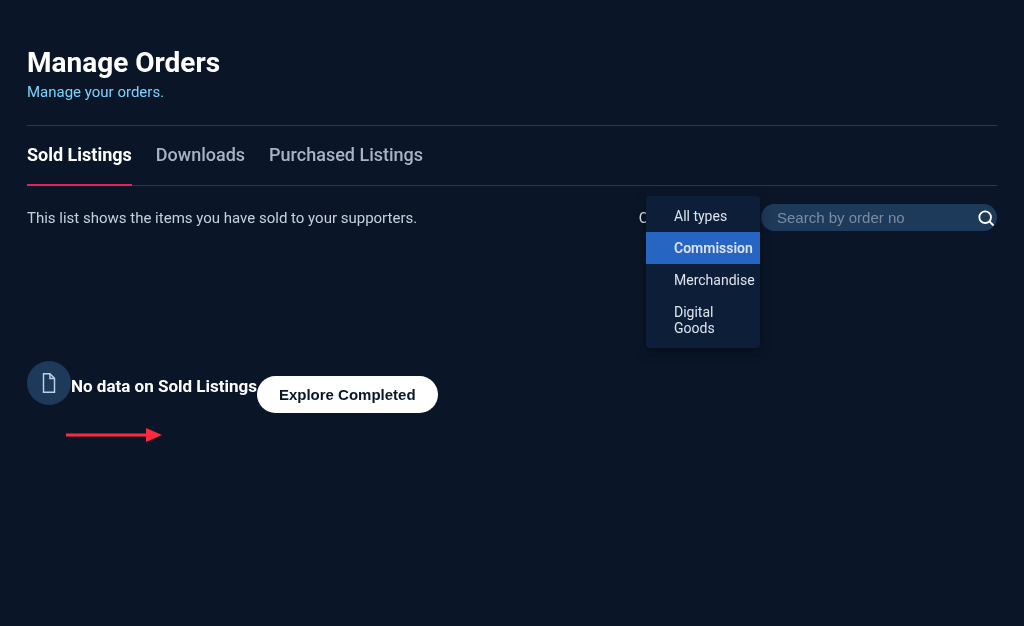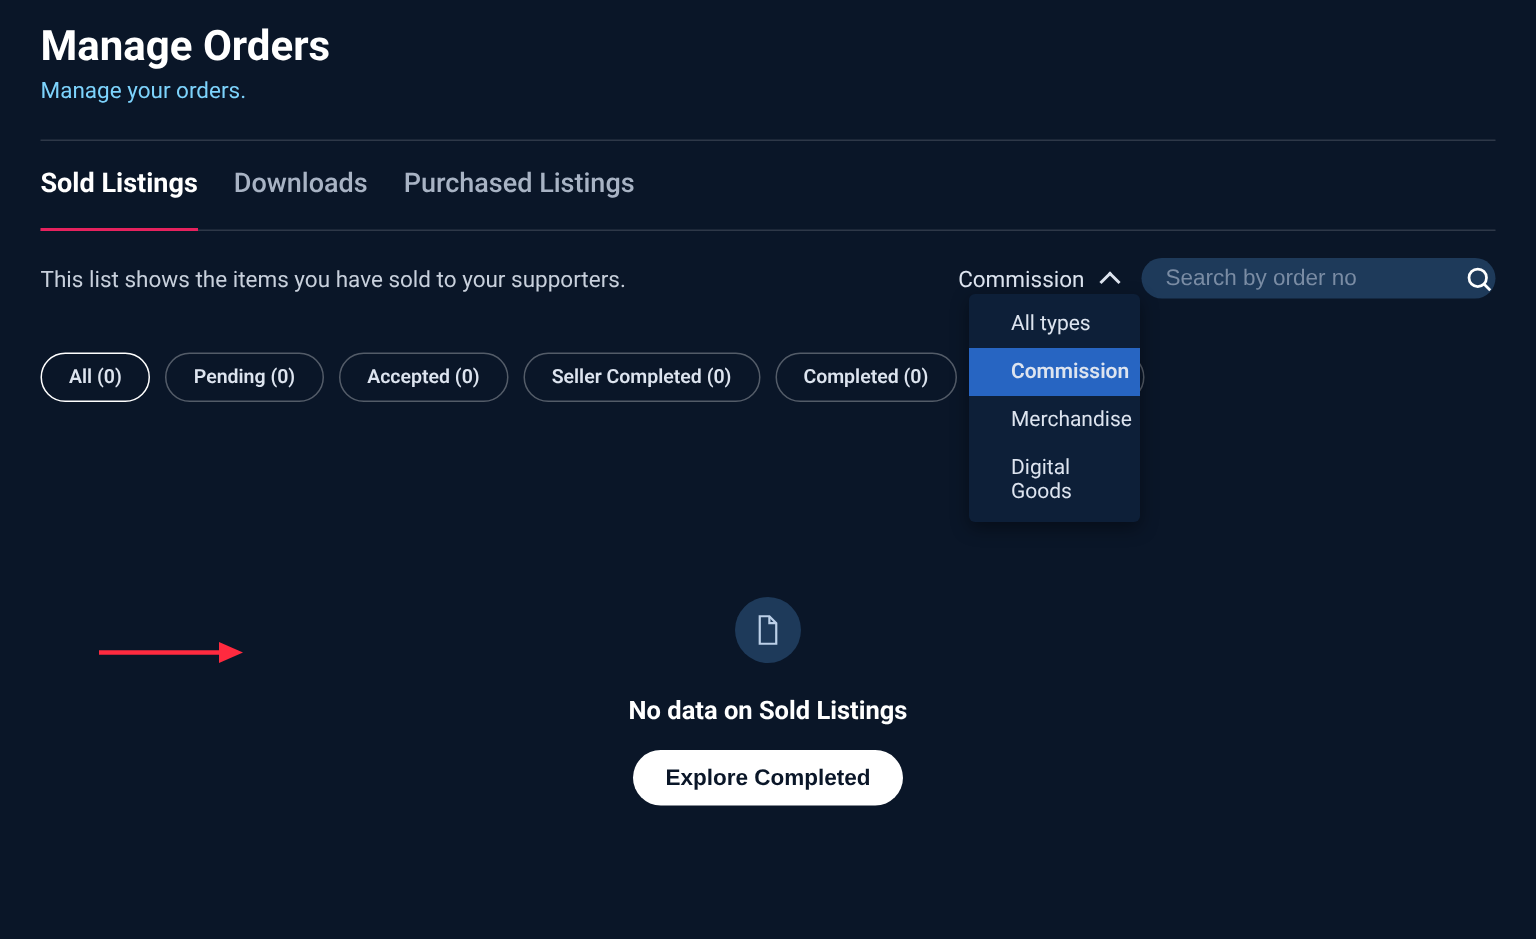--- a/index.html
+++ b/index.html
@@ -11,20 +11,21 @@
       background-color: #0a1628;
       color: #ffffff;
       font-family: -apple-system, BlinkMacSystemFont, "Segoe UI", Roboto, sans-serif;
       width: 1024px;
       height: 626px;
       overflow: hidden;
       position: relative;
     }
     .container {
       padding: 14px 27px;
+      margin-top: 32px;
     }
     .page-title {
       font-size: 28px;
       font-weight: 700;
       margin-bottom: 4px;
     }
     .page-subtitle {
       font-size: 15px;
       color: #7dd3fc;
       margin-bottom: 24px;
@@ -151,21 +152,20 @@
       font-size: 13px;
       color: #dde4ef;
       cursor: pointer;
       font-weight: 600;
     }
     .chip.active {
       border-color: #ffffff;
     }
     .empty-state {
       display: flex;
-      flex-direction: column;
       align-items: center;
       margin-top: 130px;
     }
     .empty-icon-circle {
       width: 44px;
       height: 44px;
       border-radius: 50%;
       background-color: #1e3a5a;
       display: flex;
       align-items: center;
@@ -221,28 +221,20 @@
         <span class="search-icon-wrap">
           <svg width="20" height="20" viewBox="0 0 24 24" fill="none" stroke="currentColor" stroke-width="2.2">
             <circle cx="11" cy="11" r="7"></circle>
             <line x1="21" y1="21" x2="16.2" y2="16.2"></line>
           </svg>
         </span>
       </div>
     </div>
   </div>
 
-  <div class="filter-chips">
-    <div class="chip active">All (0)</div>
-    <div class="chip">Pending (0)</div>
-    <div class="chip">Accepted (0)</div>
-    <div class="chip">Seller Completed (0)</div>
-    <div class="chip">Completed (0)</div>
-    <div class="chip">Cancelled (0)</div>
-  </div>
 
   <div class="empty-state">
     <div class="empty-icon-circle">
       <svg width="22" height="22" viewBox="0 0 24 24" fill="none" stroke="#bcd0e8" stroke-width="1.6">
         <path d="M13 2 L6 2 L6 22 L18 22 L18 7 Z"></path>
         <path d="M13 2 L13 7 L18 7"></path>
       </svg>
     </div>
     <div class="empty-title">No data on Sold Listings</div>
     <button class="explore-btn">Explore Completed</button>

